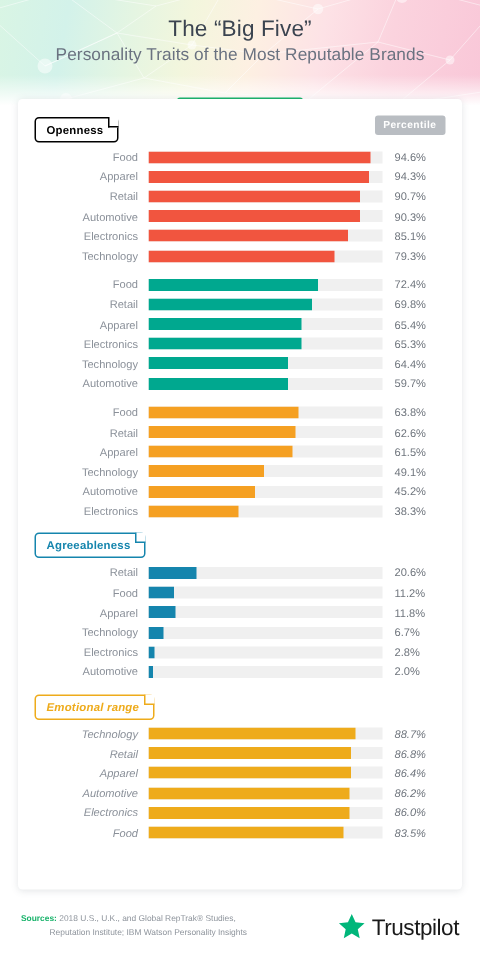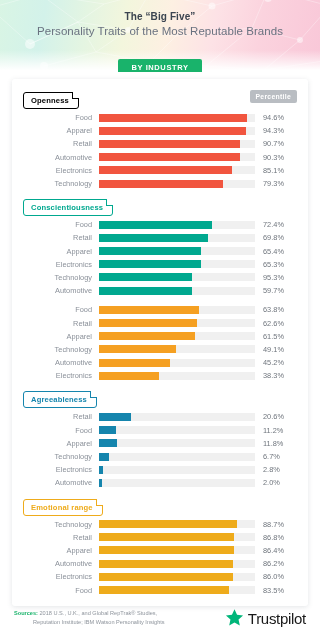--- a/index.html
+++ b/index.html
@@ -39,22 +39,22 @@
     background: linear-gradient(to bottom, rgba(255,255,255,0), #ffffff 92%);
   }
 
   .hero-inner {
     position: relative;
     z-index: 3;
     padding-top: 11px;
     text-align: center;
   }
   .hero-title {
-    font-size: 10px;
-    font-weight: bold;
+    font-size: 15px;
+    font-weight: normal;
     color: #3b4450;
     letter-spacing: .1px;
   }
   .hero-sub {
     font-size: 11.5px;
     color: #6a7280;
     margin-top: 3px;
     letter-spacing: .05px;
   }
   .hero-badge {
@@ -65,34 +65,34 @@
     font-size: 7.5px;
     font-weight: bold;
     letter-spacing: .6px;
     padding: 4px 13px 4px 13px;
     border-radius: 2px;
   }
 
   
   .card {
     position: absolute;
-    top: 79px;
+    top: 66px;
     left: 12px;
     width: 296px;
     height: 527px;
     background: #ffffff;
     border-radius: 3px;
     box-shadow: 0 1px 5px rgba(90,100,115,.17);
     padding: 10px 11px 6px 11px;
     z-index: 5;
   }
 
   
   .section { position: relative; margin-bottom: 6px; }
-  .section:last-child { margin-bottom: 16px; }
+  .section:last-child { margin-bottom: 16px; font-style: italic; }
 
   .sec-head {
     position: relative;
     height: 17px;
     margin-bottom: 5px;
   }
 
   
   .tab {
     position: relative;
@@ -279,23 +279,20 @@
         <div class="row-label">Technology</div>
         <div class="track">
             <div class="fill" style="width:79.3%;background:#f1553f"></div>
           </div>
         <div class="row-value">79.3%</div>
       </div>
     </div>
   </div>
 
   <div class="section">
-    <div class="sec-head">
-      <span class="tab" style="color:#00a88f">Conscientiousness</span>
-    </div>
     <div>
       <div class="row">
         <div class="row-label">Food</div>
         <div class="track">
             <div class="fill" style="width:72.4%;background:#00a88f"></div>
           </div>
         <div class="row-value">72.4%</div>
       </div>
       <div class="row">
         <div class="row-label">Retail</div>
@@ -316,21 +313,21 @@
         <div class="track">
             <div class="fill" style="width:65.3%;background:#00a88f"></div>
           </div>
         <div class="row-value">65.3%</div>
       </div>
       <div class="row">
         <div class="row-label">Technology</div>
         <div class="track">
             <div class="fill" style="width:59.8%;background:#00a88f"></div>
           </div>
-        <div class="row-value">95.3%</div>
+        <div class="row-value">64.4%</div>
       </div>
       <div class="row">
         <div class="row-label">Automotive</div>
         <div class="track">
             <div class="fill" style="width:59.7%;background:#00a88f"></div>
           </div>
         <div class="row-value">59.7%</div>
       </div>
     </div>
   </div>

